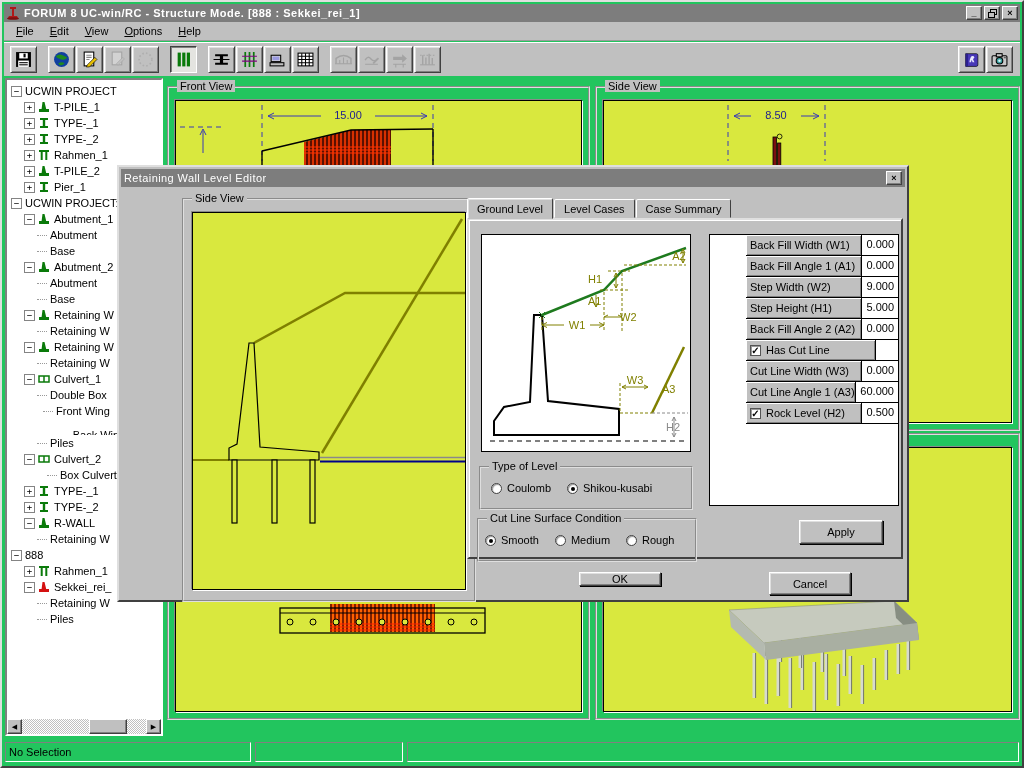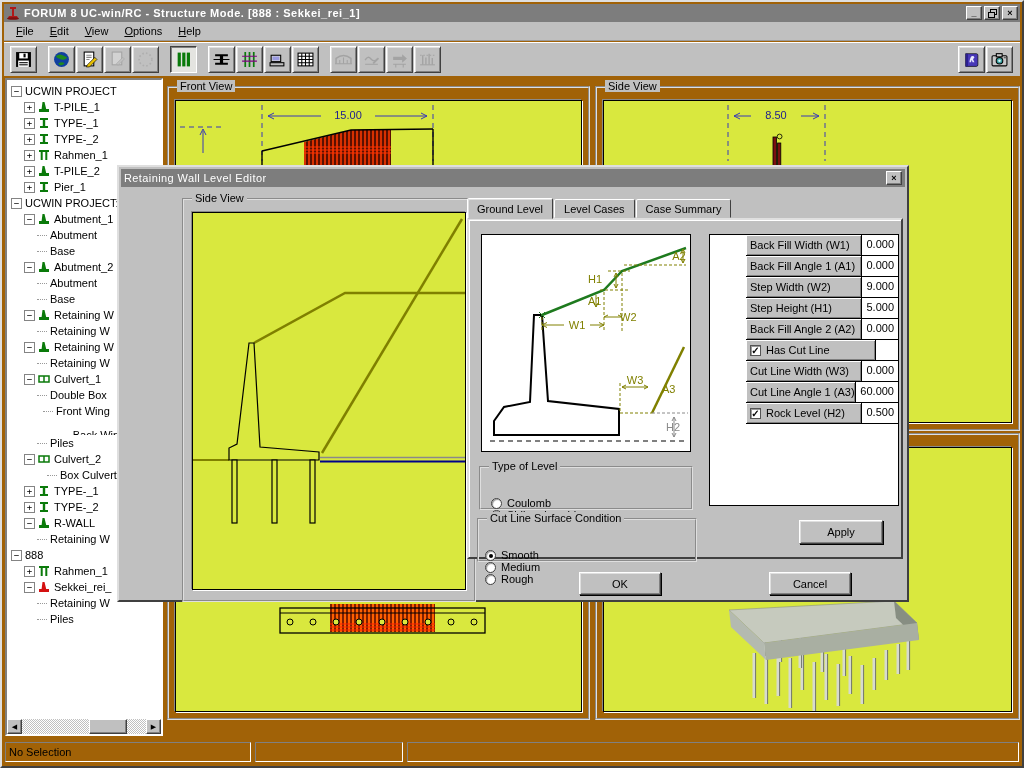--- a/index.html
+++ b/index.html
@@ -1,17 +1,17 @@
 <!DOCTYPE html>
 <html><head>
 <meta charset="utf-8">
 <style>
   html,body{margin:0;padding:0;background:#555;}
   *{box-sizing:border-box;}
-  #window{position:relative;width:1024px;height:768px;background:#a16207;
+  #window{position:relative;width:1024px;height:768px;background:#22c55e;
     border:2px solid;border-color:#dfdfdf #404040 #404040 #dfdfdf;
     font-family:"Liberation Sans",sans-serif;font-size:11px;color:#000;overflow:hidden;}
   
   .titlebar{position:absolute;left:2px;top:2px;right:2px;height:18px;background:#7d7d7d;
     display:flex;align-items:center;padding:0 2px;color:#fff;font-weight:bold;}
   .titlebar .apptitle{margin-left:4px;letter-spacing:.5px;white-space:nowrap;overflow:hidden;}
   .winbtns{margin-left:auto;display:flex;gap:2px;}
   .winbtn{width:16px;height:14px;background:#c0c0c0;border:1px solid;border-color:#fff #404040 #404040 #fff;
     box-shadow:inset -1px -1px 0 #808080;display:flex;align-items:center;justify-content:center;
     color:#000;font-weight:bold;font-size:9px;line-height:1;}
@@ -73,21 +73,21 @@
   .diagrambox{position:absolute;left:12px;top:14px;width:210px;height:218px;background:#fff;border:1px solid #000;}
   
   .propgrid{position:absolute;left:240px;top:14px;width:190px;height:272px;background:#fff;border:1px solid #000;overflow:hidden;}
   .pg-row{display:flex;height:21px;margin-left:36px;}
   .pg-label{width:130px;background:#c0c0c0;border-right:1px solid #000;border-bottom:1px solid #000;
     box-shadow:inset 1px 1px 0 #fff,inset -1px -1px 0 #808080;padding:3px 4px;display:flex;align-items:center;white-space:nowrap;overflow:hidden;}
   .pg-value{flex:1;background:#fff;border-bottom:1px solid #000;padding:3px 4px;}
   .chk{width:11px;height:11px;background:#fff;border:1px solid #555;box-shadow:inset 1px 1px 0 #9a9a9a;
     margin-right:5px;font-size:10px;line-height:9px;text-align:center;font-weight:bold;flex:0 0 11px;}
   
-  .radio-row{position:absolute;left:10px;right:6px;top:29px;display:flex;align-items:flex-start;flex-direction:column;}
+  .radio-row{position:absolute;left:10px;right:6px;top:14px;display:flex;align-items:flex-end;}
   .radio-opt{display:flex;align-items:center;margin-right:16px;}
   .radio{width:11px;height:11px;border-radius:50%;background:#fff;border:1px solid #404040;
     box-shadow:inset 1px 1px 1px #9a9a9a;margin-right:5px;position:relative;flex:0 0 11px;}
   .radio .dot{position:absolute;left:3px;top:3px;width:4px;height:4px;border-radius:50%;background:#000;}
   .btn95{position:absolute;background:#c0c0c0;border:1px solid;border-color:#fff #404040 #404040 #fff;
     box-shadow:inset 1px 1px 0 #dfdfdf,inset -1px -1px 0 #808080,1px 1px 0 #000;
     display:flex;align-items:center;justify-content:center;}
   .btn-apply::first-letter{text-decoration:underline;}
   
   .statusbar{position:absolute;left:3px;right:3px;bottom:4px;height:20px;}
@@ -766,21 +766,21 @@
                 <span class="radio"></span>
                 <span>Rough</span>
               </span>
             </div>
         </div>
 
         <div class="btn95 btn-apply" style="left:330px;top:300px;width:84px;height:24px;">Apply</div>
       </div>
     </div>
 
-    <div class="btn95" style="left:460px;top:405px;width:82px;height:23px;">OK</div>
+    <div class="btn95" style="left:460px;top:405px;width:82px;height:14px;">OK</div>
     <div class="btn95" style="left:650px;top:405px;width:82px;height:23px;">Cancel</div>
   </div>
 
   <div class="statusbar" id="status-bar">
       <div class="sb-panel" style="left: 0px; width: 246px;">No Selection</div>
       <div class="sb-panel" style="left: 250px; width: 148px;"></div>
       <div class="sb-panel" style="left: 402px; right: 0px;"></div>
     </div>
 </div>
 

